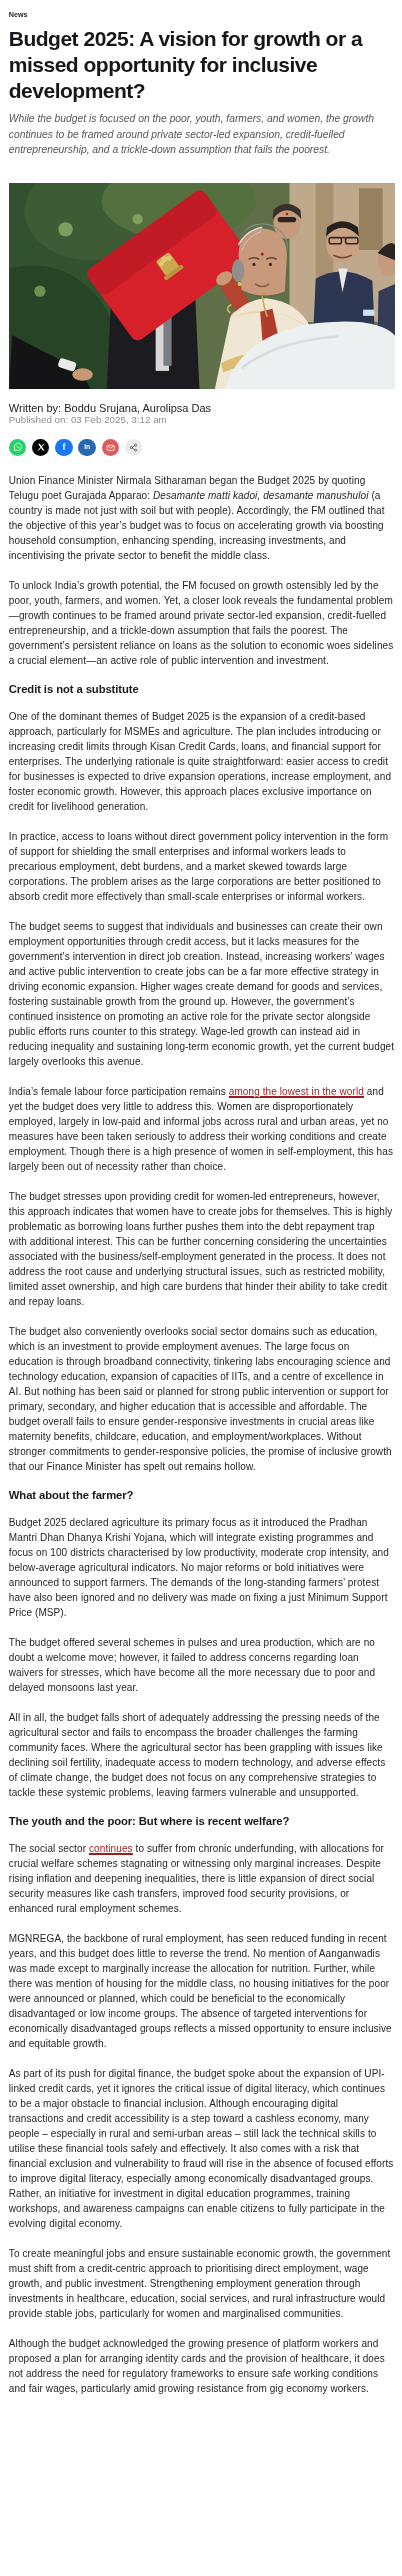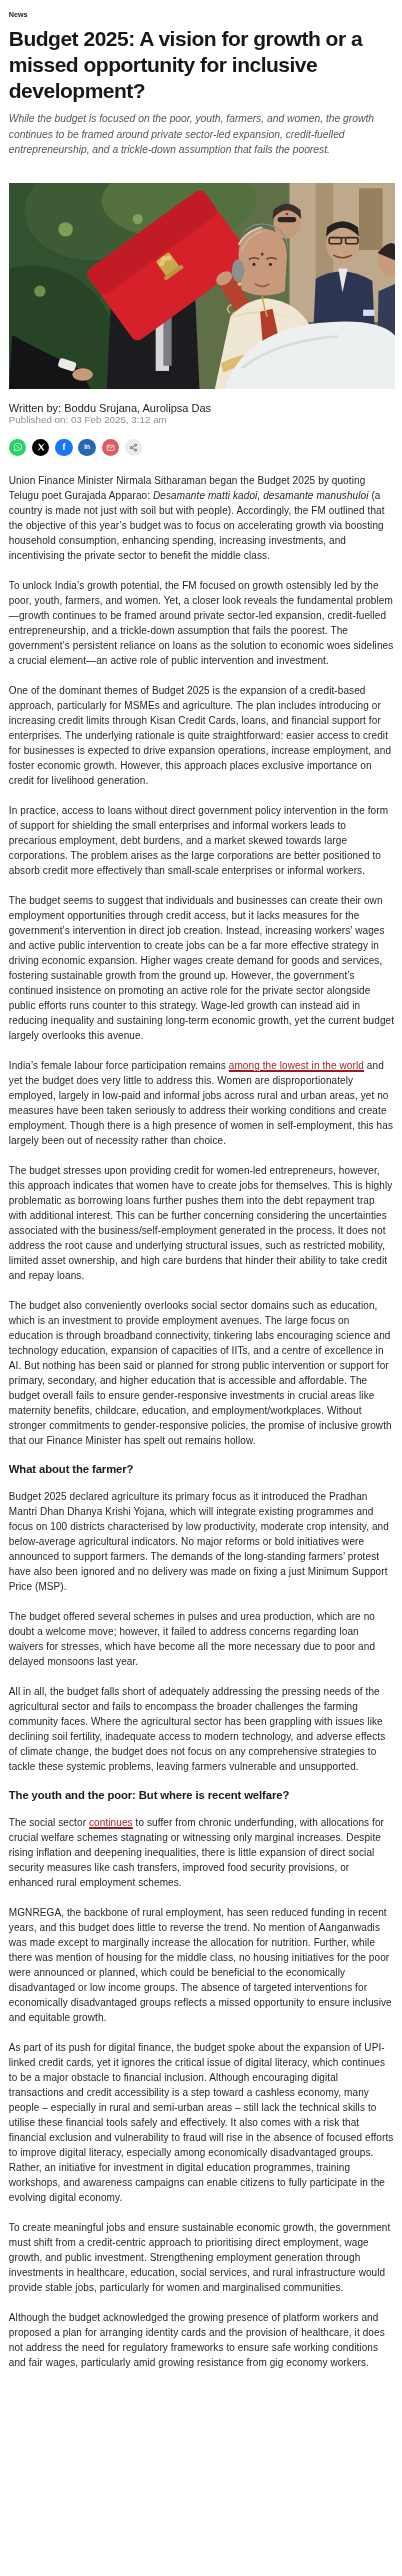--- a/index.html
+++ b/index.html
@@ -167,20 +167,21 @@
         <circle cx="6" cy="12" r="2.6" fill="none" stroke="#3a3a3a" stroke-width="1.8"></circle>
         <circle cx="17" cy="18.5" r="2.6" fill="none" stroke="#3a3a3a" stroke-width="1.8"></circle>
         <path d="M8.4 10.8l6.2-4M8.4 13.2l6.2 4" stroke="#3a3a3a" stroke-width="1.8"></path>
       </svg>
     </a>
   </div>
 
   <div class="article">
       <p class="para"><span>Union Finance Minister Nirmala Sitharaman began the Budget 2025 by quoting Telugu poet Gurajada Apparao: </span><em>Desamante matti kadoi, desamante manushuloi</em><span> (a country is made not just with soil but with people). Accordingly, the FM outlined that the objective of this year’s budget was to focus on accelerating growth via boosting household consumption, enhancing spending, increasing investments, and incentivising the private sector to benefit the middle class.</span></p>
       <p class="para"><span>To unlock India’s growth potential, the FM focused on growth ostensibly led by the poor, youth, farmers, and women. Yet, a closer look reveals the fundamental problem—growth continues to be framed around private sector-led expansion, credit-fuelled entrepreneurship, and a trickle-down assumption that fails the poorest. The government’s persistent reliance on loans as the solution to economic woes sidelines a crucial element—an active role of public intervention and investment.</span></p>
+      <h2 class="sec-h">Credit is not a substitute</h2>
       <p class="para"><span>One of the dominant themes of Budget 2025 is the expansion of a credit-based approach, particularly for MSMEs and agriculture. The plan includes introducing or increasing credit limits through Kisan Credit Cards, loans, and financial support for enterprises. The underlying rationale is quite straightforward: easier access to credit for businesses is expected to drive expansion operations, increase employment, and foster economic growth. However, this approach places exclusive importance on credit for livelihood generation.</span></p>
       <p class="para"><span>In practice, access to loans without direct government policy intervention in the form of support for shielding the small enterprises and informal workers leads to precarious employment, debt burdens, and a market skewed towards large corporations. The problem arises as the large corporations are better positioned to absorb credit more effectively than small-scale enterprises or informal workers.</span></p>
       <p class="para"><span>The budget seems to suggest that individuals and businesses can create their own employment opportunities through credit access, but it lacks measures for the government’s intervention in direct job creation. Instead, increasing workers’ wages and active public intervention to create jobs can be a far more effective strategy in driving economic expansion. Higher wages create demand for goods and services, fostering sustainable growth from the ground up. However, the government’s continued insistence on promoting an active role for the private sector alongside public efforts runs counter to this strategy. Wage-led growth can instead aid in reducing inequality and sustaining long-term economic growth, yet the current budget largely overlooks this avenue.</span></p>
       <p class="para"><span>India’s female labour force participation remains </span><a class="t-link" href="#">among the lowest in the world</a><span> and yet the budget does very little to address this. Women are disproportionately employed, largely in low-paid and informal jobs across rural and urban areas, yet no measures have been taken seriously to address their working conditions and create employment. Though there is a high presence of women in self-employment, this has largely been out of necessity rather than choice.</span></p>
       <p class="para"><span>The budget stresses upon providing credit for women-led entrepreneurs, however, this approach indicates that women have to create jobs for themselves. This is highly problematic as borrowing loans further pushes them into the debt repayment trap with additional interest. This can be further concerning considering the uncertainties associated with the business/self-employment generated in the process. It does not address the root cause and underlying structural issues, such as restricted mobility, limited asset ownership, and high care burdens that hinder their ability to take credit and repay loans.</span></p>
       <p class="para"><span>The budget also conveniently overlooks social sector domains such as education, which is an investment to provide employment avenues. The large focus on education is through broadband connectivity, tinkering labs encouraging science and technology education, expansion of capacities of IITs, and a centre of excellence in AI. But nothing has been said or planned for strong public intervention or support for primary, secondary, and higher education that is accessible and affordable. The budget overall fails to ensure gender-responsive investments in crucial areas like maternity benefits, childcare, education, and employment/workplaces. Without stronger commitments to gender-responsive policies, the promise of inclusive growth that our Finance Minister has spelt out remains hollow.</span></p>
       <h2 class="sec-h">What about the farmer?</h2>
       <p class="para"><span>Budget 2025 declared agriculture its primary focus as it introduced the Pradhan Mantri Dhan Dhanya Krishi Yojana, which will integrate existing programmes and focus on 100 districts characterised by low productivity, moderate crop intensity, and below-average agricultural indicators. No major reforms or bold initiatives were announced to support farmers. The demands of the long-standing farmers’ protest have also been ignored and no delivery was made on fixing a just Minimum Support Price (MSP).</span></p>
       <p class="para"><span>The budget offered several schemes in pulses and urea production, which are no doubt a welcome move; however, it failed to address concerns regarding loan waivers for stresses, which have become all the more necessary due to poor and delayed monsoons last year.</span></p>
       <p class="para"><span>All in all, the budget falls short of adequately addressing the pressing needs of the agricultural sector and fails to encompass the broader challenges the farming community faces. Where the agricultural sector has been grappling with issues like declining soil fertility, inadequate access to modern technology, and adverse effects of climate change, the budget does not focus on any comprehensive strategies to tackle these systemic problems, leaving farmers vulnerable and unsupported.</span></p>

